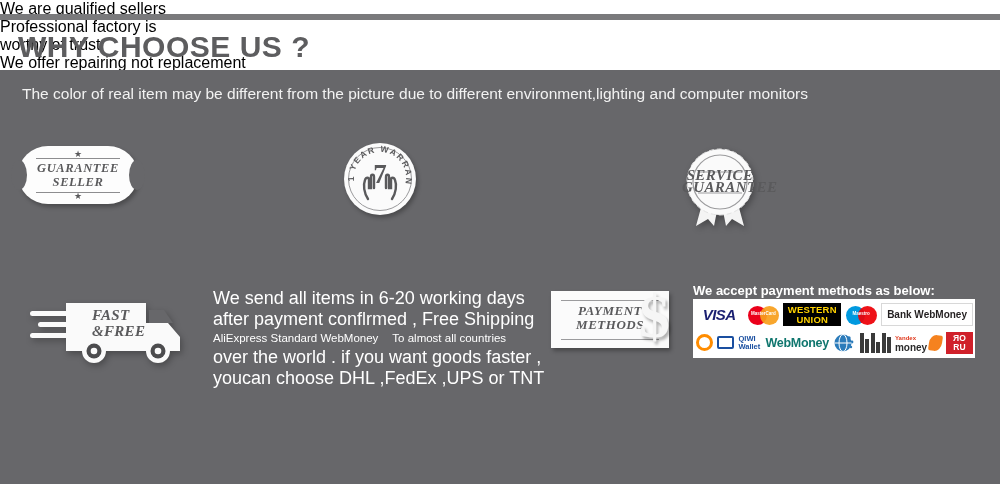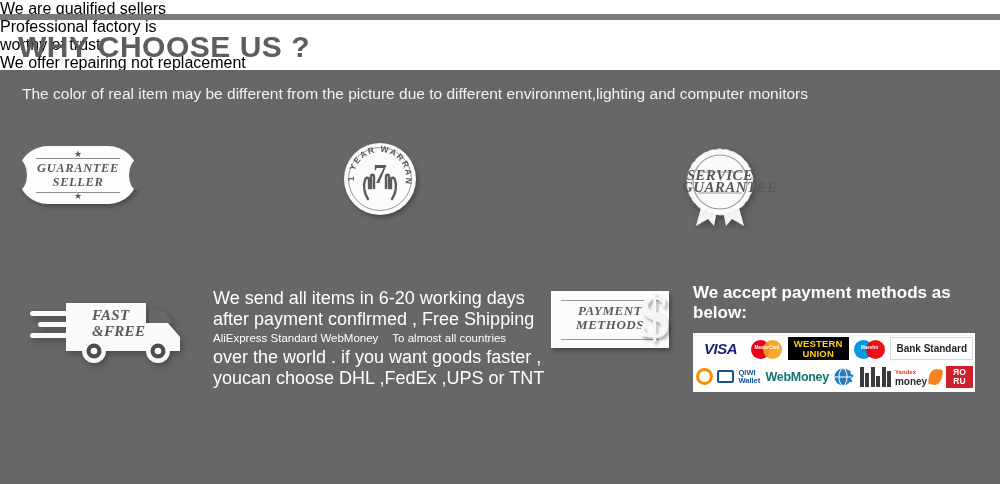--- a/index.html
+++ b/index.html
@@ -123,21 +123,21 @@
     position:absolute; left:88px; top:-6px;
     font-size:62px; font-weight:bold; color:#f6f6f6;
     font-family:"Liberation Serif", serif;
     text-shadow:2px 3px 3px rgba(0,0,0,.3);
     line-height:62px;
   }
 
   
   .pay-block { position:absolute; left:693px; top:283px; width:282px; }
   .pay-block .pm-title {
-    color:#ffffff; font-size:17px; font-weight:bold; margin-bottom:10px;
+    color:#ffffff; font-size:13px; font-weight:bold; margin-bottom:1px;
     font-family:"Liberation Sans", sans-serif;
   }
   .pay-grid { background:#ffffff; padding:3px 2px; }
   .pay-row { display:flex; align-items:center; gap:3px; height:25px; }
   .pay-row + .pay-row { margin-top:3px; }
   .logo { display:flex; align-items:center; justify-content:center; height:23px; }
 
   .l-visa { color:#1a1f71; font-size:15px; font-weight:bold; font-style:italic;
             letter-spacing:-0.5px; font-family:"Liberation Sans", sans-serif; width:60px; }
   .l-mc { position:relative; width:42px; height:22px; }
@@ -300,21 +300,21 @@
         </div>
         <div class="logo l-wu">
           <b>WESTERN</b>
           <b>UNION</b>
         </div>
         <div class="logo l-maestro">
           <i class="a"></i>
           <i class="b"></i>
           <div class="mw">Maestro</div>
         </div>
-        <div class="logo l-bank">Bank Standard</div>
+        <div class="logo l-bank">Bank WebMoney</div>
       </div>
 
       <div class="pay-row">
         <div class="logo l-qiwi">
           <span class="q"></span>
           <span class="wal"></span>
           <span class="qt">
             <span>QIWI</span><br>
             <span>Wallet</span>
           </span>

